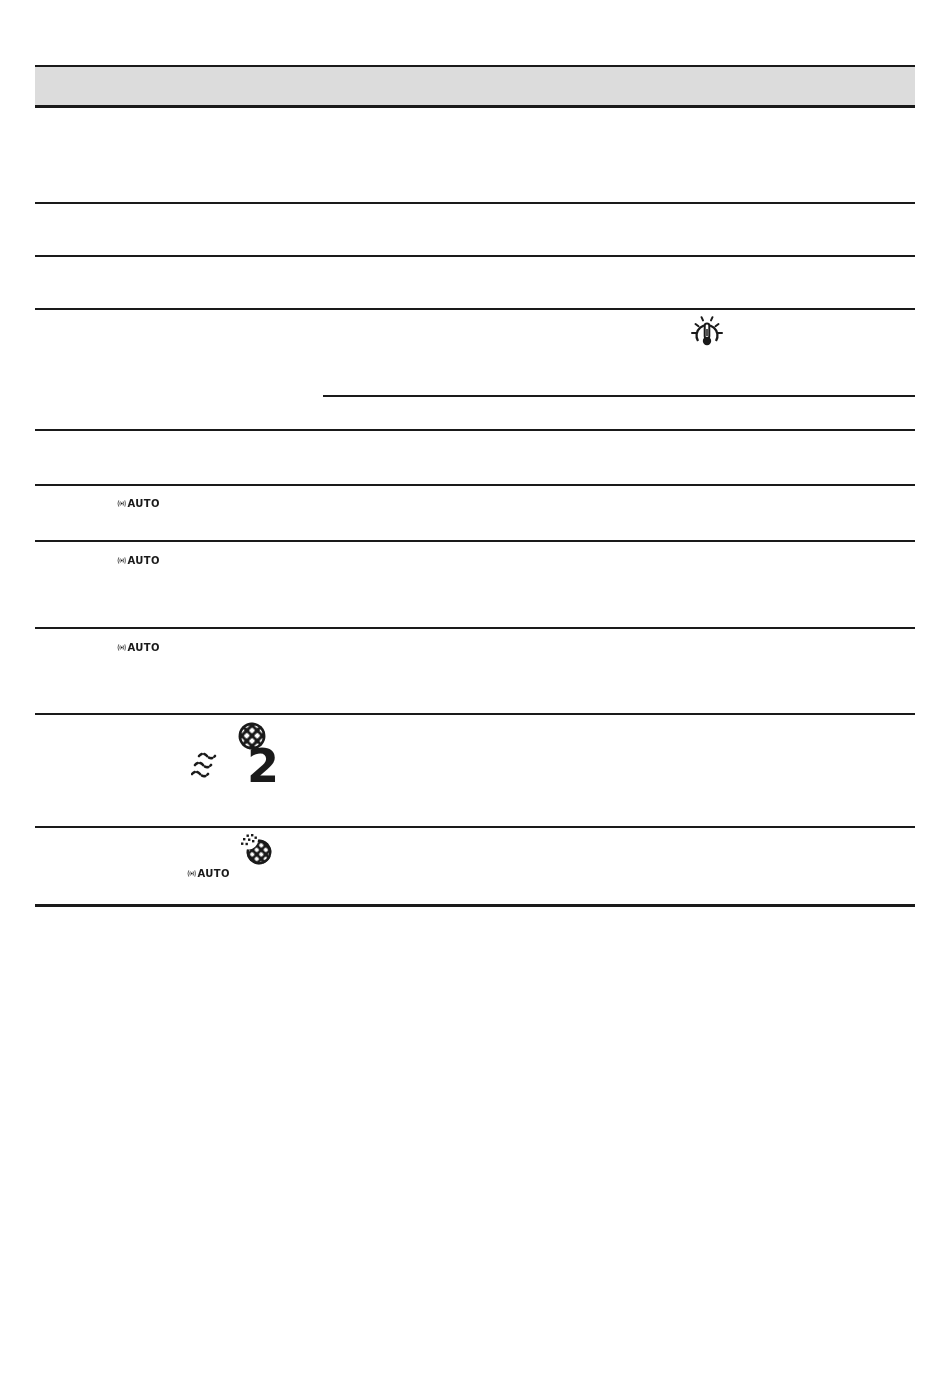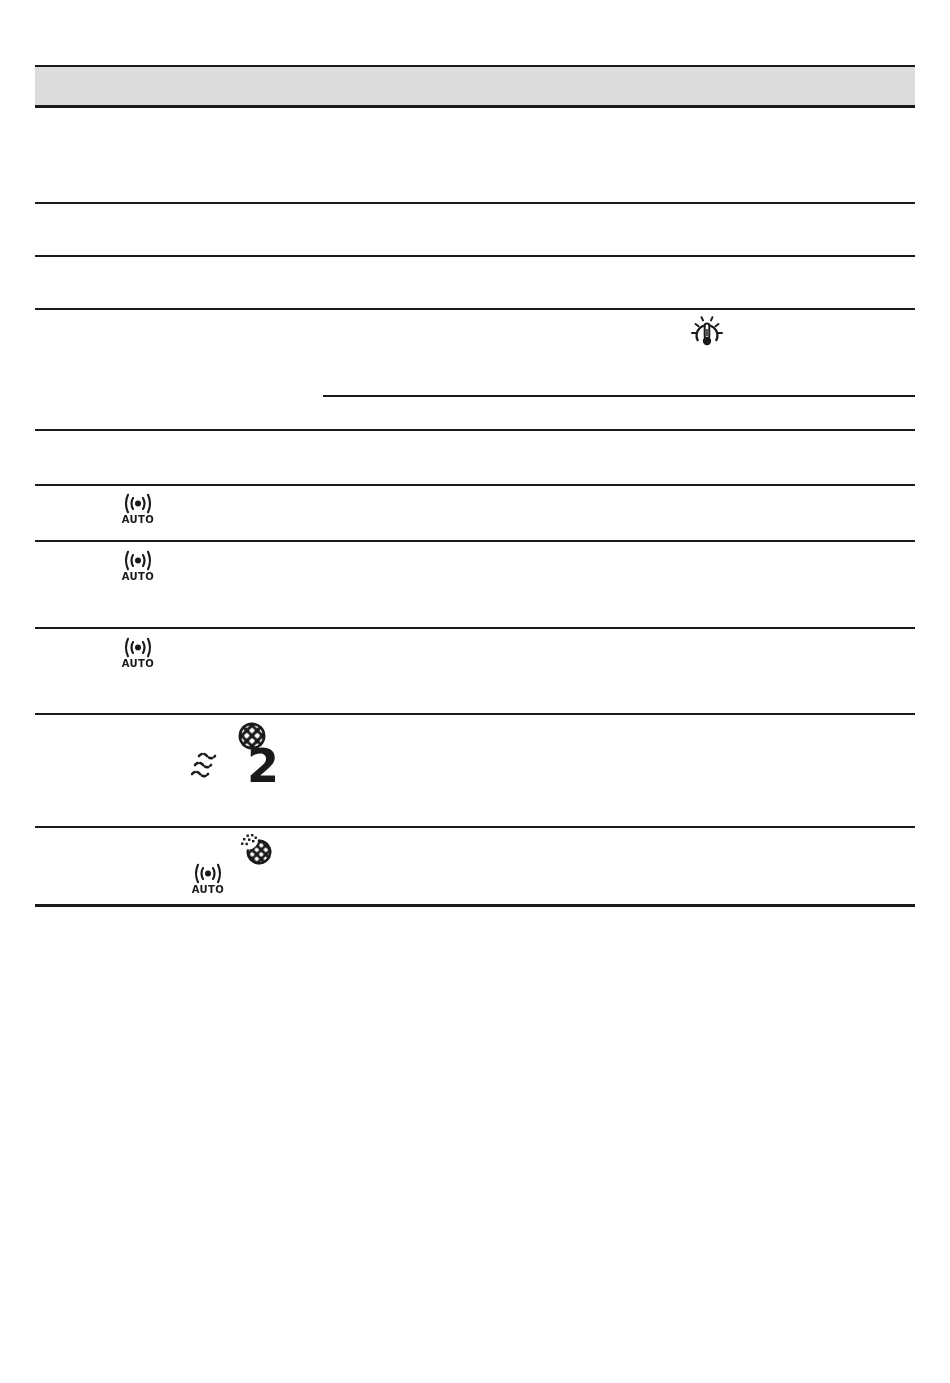--- a/index.html
+++ b/index.html
@@ -24,21 +24,21 @@
     box-sizing:border-box;
   }
 
   
   .trow{position:absolute;left:35px;width:880px;}
 
   
   .icon-abs{position:absolute;}
   .auto-icon{
     position:absolute;width:44px;
-    display:flex;flex-direction:column;align-items:center;
+    display:flex;align-items:center;
   }
   .auto-label{
     font-size:10px;font-weight:bold;color:#1a1a1a;
     letter-spacing:0.4px;line-height:11px;margin-top:0px;
   }
   .level-num{
     position:absolute;color:#1a1a1a;font-weight:bold;
     font-size:46px;line-height:38px;
   }
 </style>

